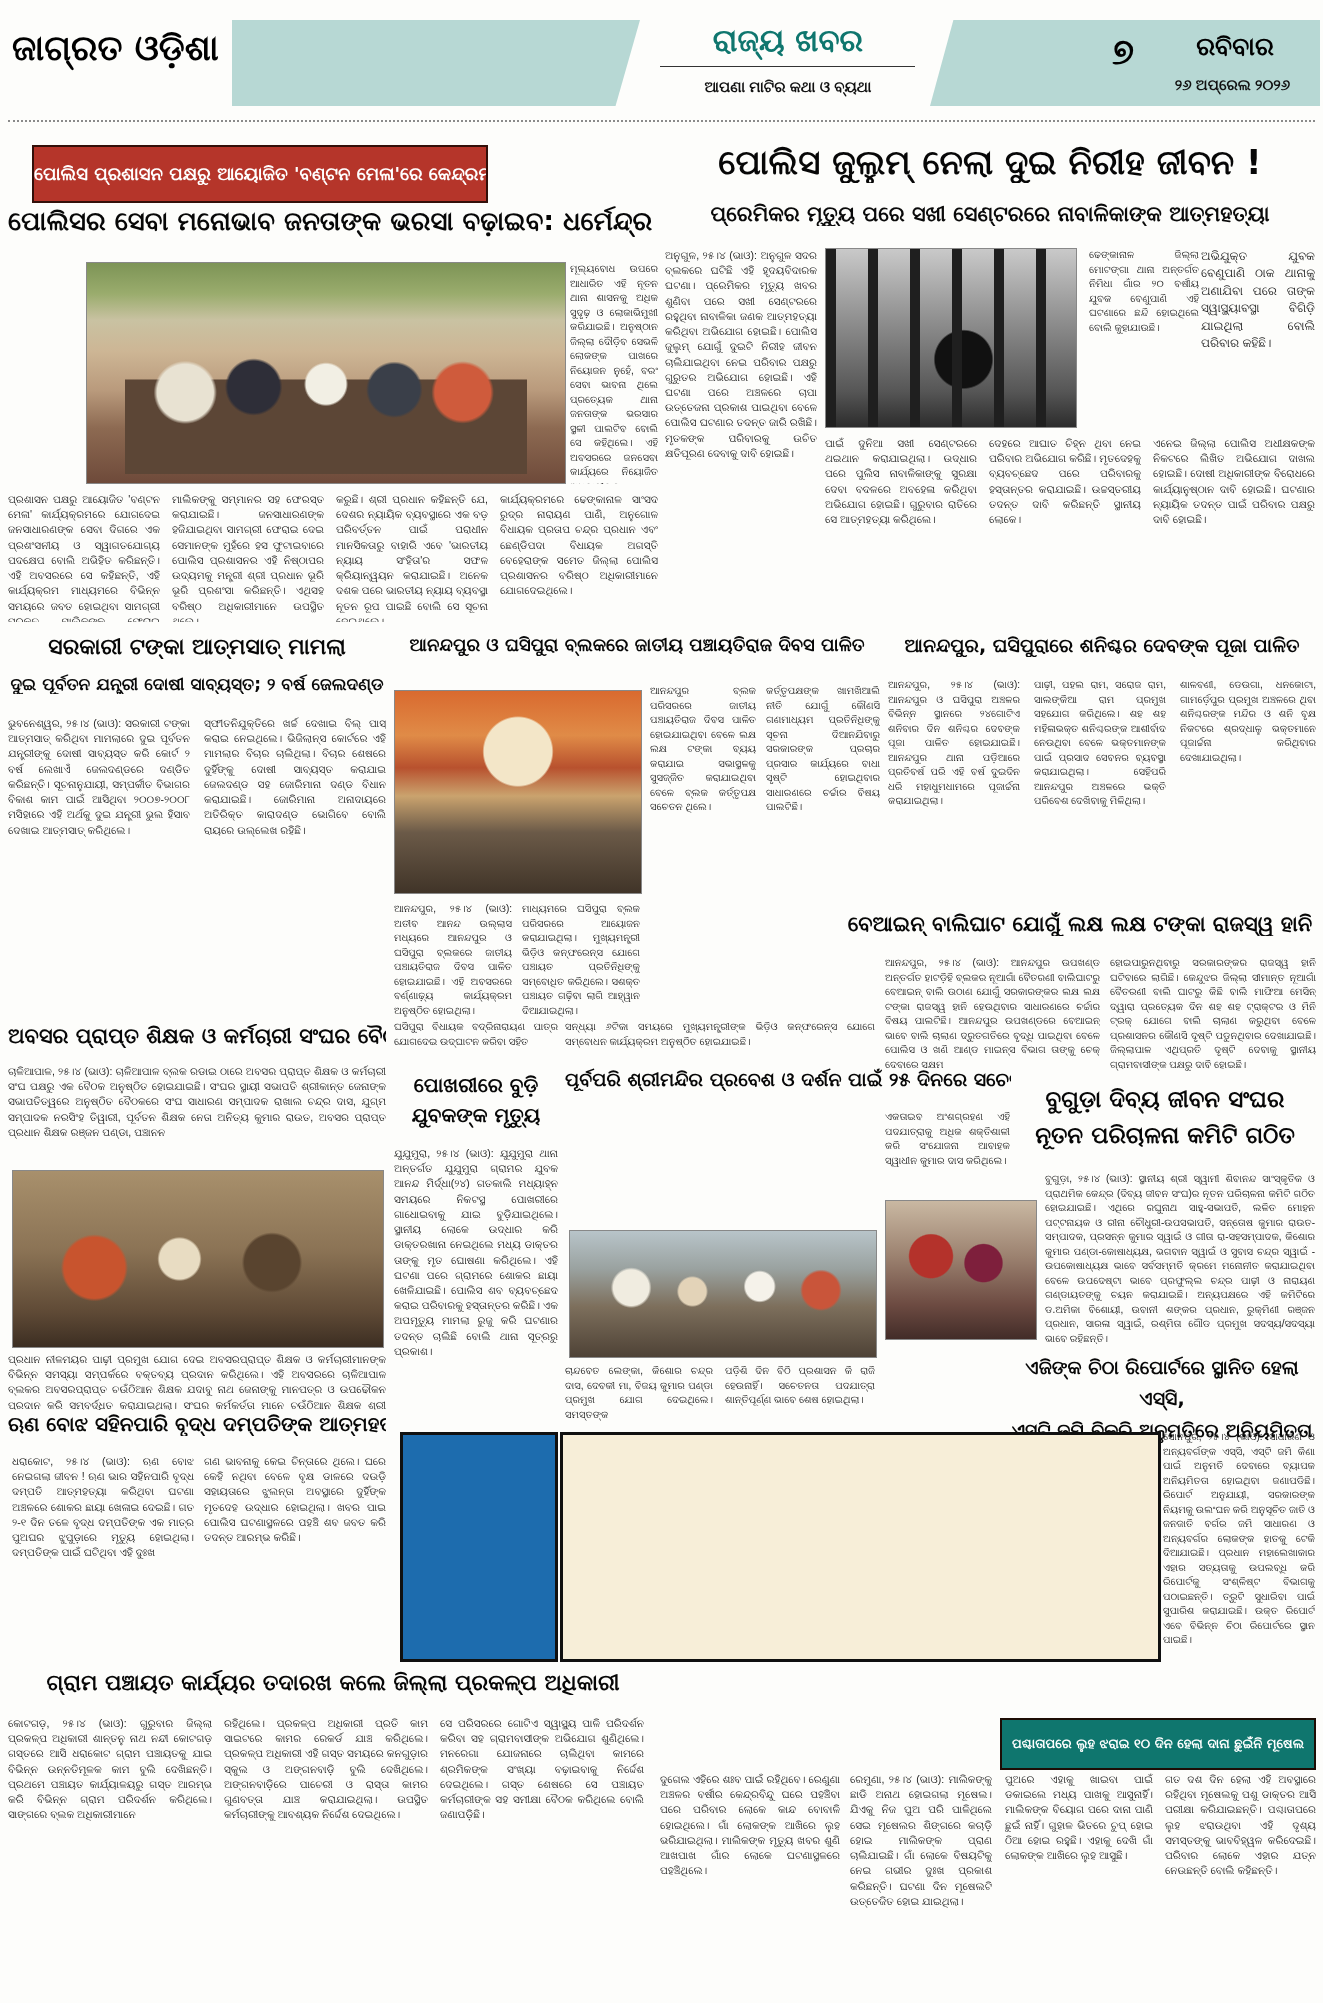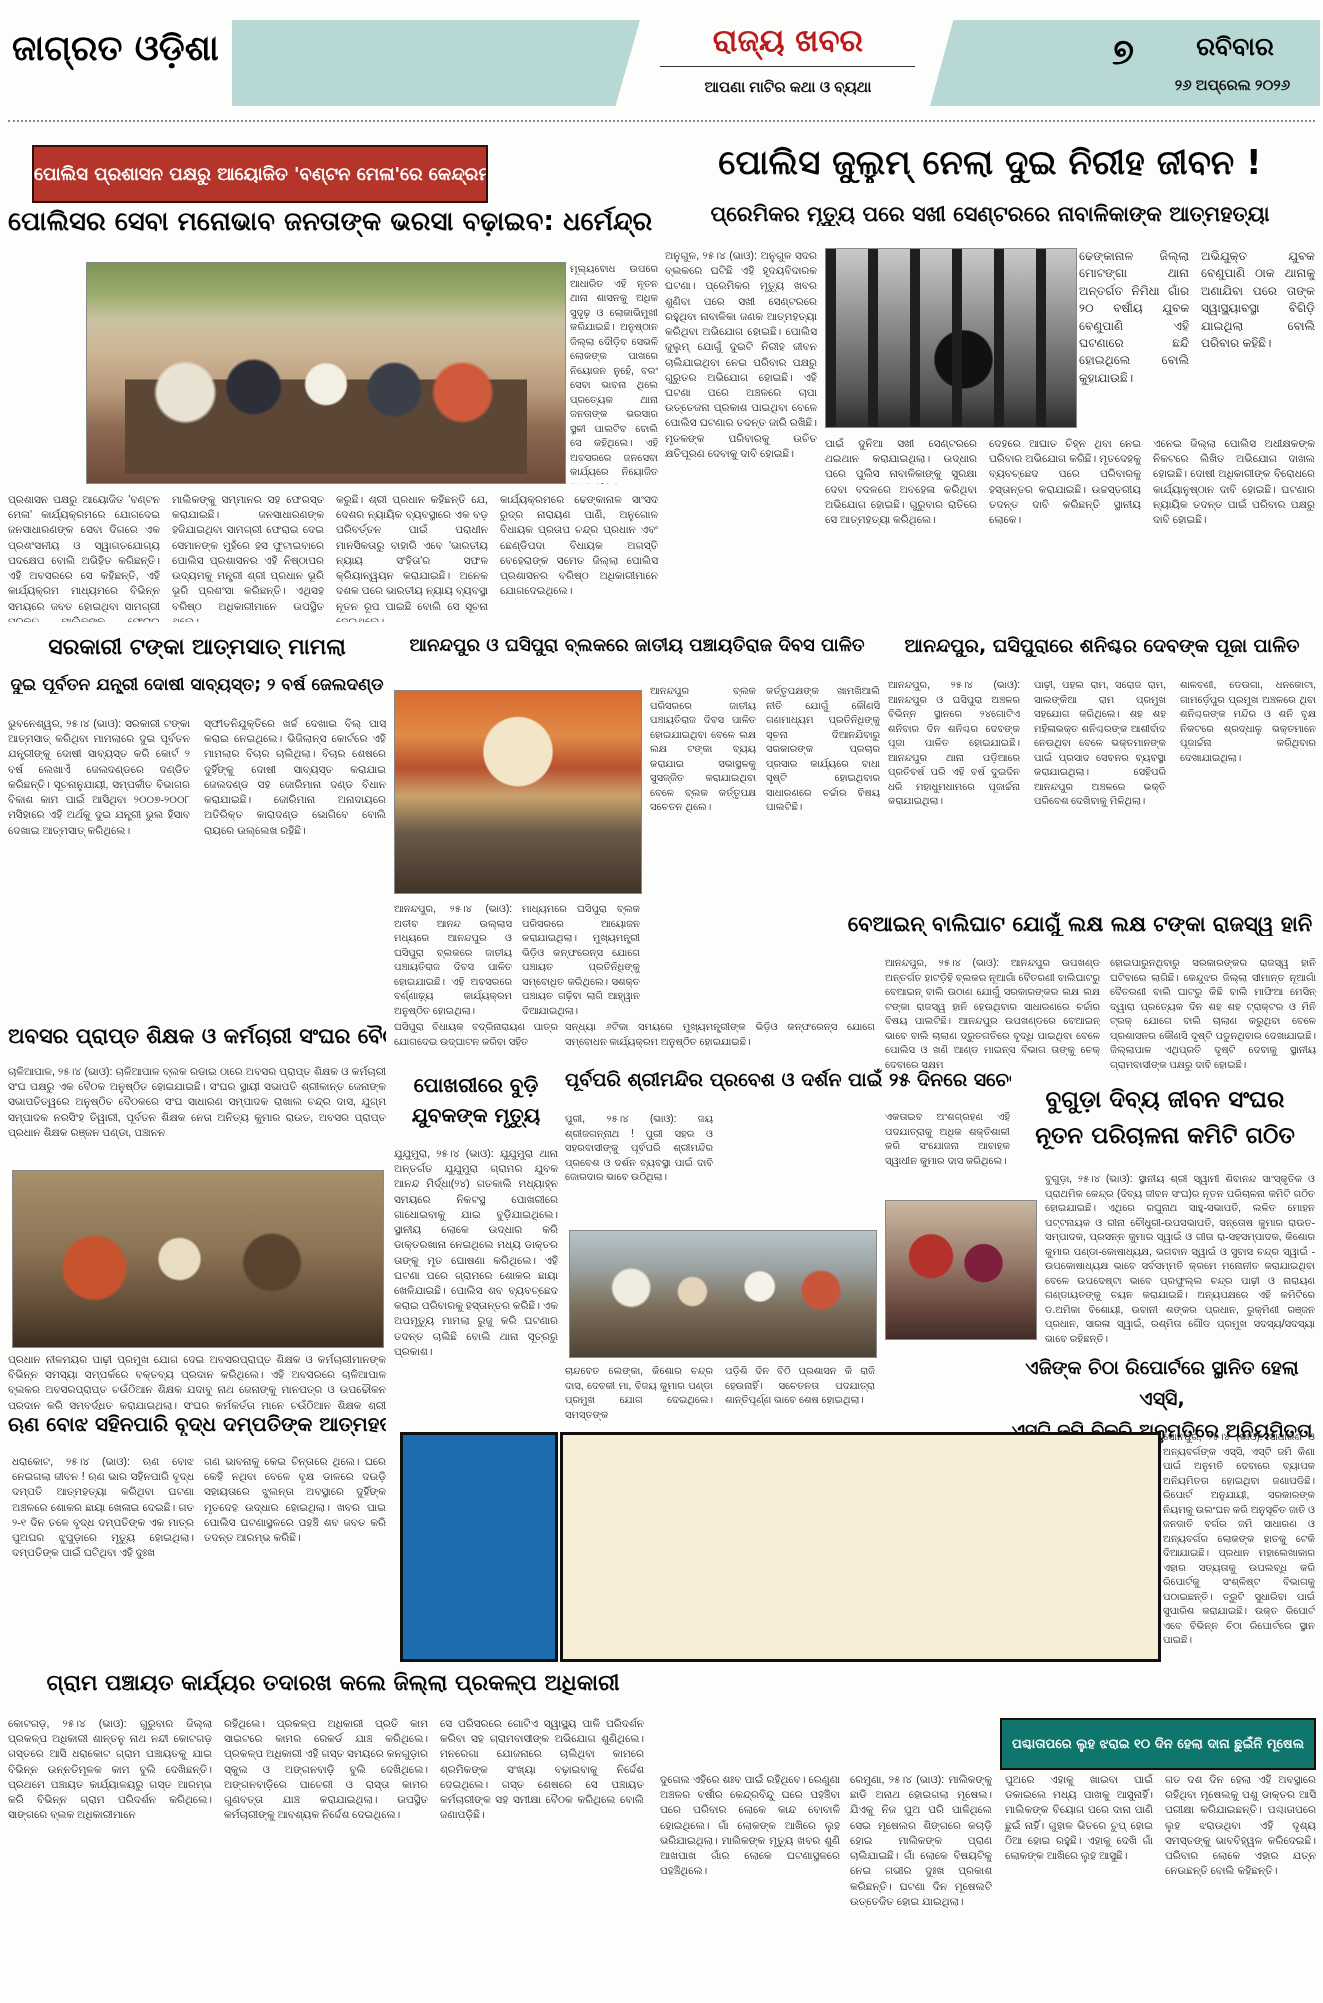--- a/index.html
+++ b/index.html
@@ -24,21 +24,21 @@
 </head>
 <body>
 
 <div id="page">
 
   <div class="abs" style="left:12px;top:28px;width:215px;font-size:35px;font-weight:800;font-family:'DejaVu Sans',sans-serif;color:#000;">ଜାଗ୍ରତ ଓଡ଼ିଶା</div>
 
   <div class="abs teal" style="left:232px;top:20px;width:408px;height:86px;clip-path:polygon(0 0,100% 0,94% 100%,0 100%);"></div>
   <div class="abs teal" style="left:930px;top:20px;width:390px;height:86px;clip-path:polygon(6% 0,100% 0,100% 100%,0 100%);"></div>
 
-  <div class="abs" style="left:648px;top:22px;width:280px;text-align:center;font-size:31px;font-weight:800;font-family:'DejaVu Sans',sans-serif;color:#b91c1c;">ରାଜ୍ୟ ଖବର</div>
+  <div class="abs" style="left:648px;top:22px;width:280px;text-align:center;font-size:31px;font-weight:800;font-family:'DejaVu Sans',sans-serif;color:#0f766e;">ରାଜ୍ୟ ଖବର</div>
   <div class="abs" style="left:660px;top:66px;width:255px;border-top:1.5px solid #333;"></div>
   <div class="abs" style="left:648px;top:78px;width:280px;text-align:center;font-size:15px;font-weight:700;color:#111;">ଆପଣା ମାଟିର କଥା ଓ ବ୍ୟଥା</div>
 
   <div class="abs" style="left:1112px;top:30px;font-size:36px;font-weight:700;color:#000;font-family:'DejaVu Serif',serif;">୭</div>
   <div class="abs" style="left:1155px;top:32px;width:160px;text-align:center;font-size:25px;font-weight:800;font-family:'DejaVu Sans',sans-serif;color:#000;">ରବିବାର</div>
   <div class="abs" style="left:1145px;top:76px;width:175px;text-align:center;font-size:15px;font-weight:600;color:#111;">୨୬ ଅପ୍ରେଲ ୨୦୨୬</div>
 
   <div class="abs dotline" style="left:8px;top:120px;width:1307px;"></div>
 
   <div class="abs" style="left:8px;top:128px;width:650px;height:494px;">
@@ -64,21 +64,21 @@
   </div>
 
   <div class="abs" style="left:665px;top:128px;width:650px;height:494px;">
     <div class="abs subhl nowrap" style="left:0;top:74px;width:650px;font-size:21px;">ପ୍ରେମିକର ମୃତ୍ୟୁ ପରେ ସଖୀ ସେଣ୍ଟରରେ ନାବାଳିକାଙ୍କ ଆତ୍ମହତ୍ୟା</div>
     <div class="abs hl nowrap" style="left:0;top:14px;width:650px;font-size:34px;">ପୋଲିସ ଜୁଲୁମ୍ ନେଲା ଦୁଇ ନିରୀହ ଜୀବନ !</div>
     <div class="abs col" style="left:0;top:120px;width:152px;height:374px;">ଅନୁଗୁଳ, ୨୫।୪ (ଭାଓ): ଅନୁଗୁଳ ସଦର ବ୍ଲକରେ ଘଟିଛି ଏହି ହୃଦୟବିଦାରକ ଘଟଣା। ପ୍ରେମିକର ମୃତ୍ୟୁ ଖବର ଶୁଣିବା ପରେ ସଖୀ ସେଣ୍ଟରରେ ରହୁଥିବା ନାବାଳିକା ଜଣକ ଆତ୍ମହତ୍ୟା କରିଥିବା ଅଭିଯୋଗ ହୋଇଛି। ପୋଲିସ ଜୁଲୁମ୍ ଯୋଗୁଁ ଦୁଇଟି ନିରୀହ ଜୀବନ ଚାଲିଯାଇଥିବା ନେଇ ପରିବାର ପକ୍ଷରୁ ଗୁରୁତର ଅଭିଯୋଗ ହୋଇଛି। ଏହି ଘଟଣା ପରେ ଅଞ୍ଚଳରେ ଚାପା ଉତ୍ତେଜନା ପ୍ରକାଶ ପାଇଥିବା ବେଳେ ପୋଲିସ ଘଟଣାର ତଦନ୍ତ ଜାରି ରଖିଛି। ମୃତକଙ୍କ ପରିବାରକୁ ଉଚିତ କ୍ଷତିପୂରଣ ଦେବାକୁ ଦାବି ହୋଇଛି।</div>
     <div class="abs photo" style="left:160px;top:120px;width:250px;height:178px;background:
             repeating-linear-gradient(90deg,#1f1f1f 0 10px,transparent 10px 42px),
             radial-gradient(circle at 55% 62%,#111 0 16%,transparent 17%),
             linear-gradient(180deg,#c9c9c9 0%,#8f8f8f 40%,#565656 80%,#2c2c2c 100%);"></div>
-    <div class="abs col" style="left:414px;top:120px;width:110px;height:178px;font-size:12px;">ଢେଙ୍କାନାଳ ଜିଲ୍ଲା ମୋଟଙ୍ଗା ଥାନା ଅନ୍ତର୍ଗତ ନିମିଧା ଗାଁର ୨୦ ବର୍ଷୀୟ ଯୁବକ ବେଣୁପାଣି ଏହି ଘଟଣାରେ ଛନ୍ଦି ହୋଇଥିଲେ ବୋଲି କୁହାଯାଉଛି।</div>
+    <div class="abs col" style="left:424px;top:120px;width:110px;height:178px;font-size:10px;">ଢେଙ୍କାନାଳ ଜିଲ୍ଲା ମୋଟଙ୍ଗା ଥାନା ଅନ୍ତର୍ଗତ ନିମିଧା ଗାଁର ୨୦ ବର୍ଷୀୟ ଯୁବକ ବେଣୁପାଣି ଏହି ଘଟଣାରେ ଛନ୍ଦି ହୋଇଥିଲେ ବୋଲି କୁହାଯାଉଛି।</div>
     <div class="abs col" style="left:536px;top:120px;width:114px;height:178px;font-size:12px;">ଅଭିଯୁକ୍ତ ଯୁବକ ବେଣୁପାଣି ଠାକ ଥାନାକୁ ଅଣାଯିବା ପରେ ତାଙ୍କ ସ୍ୱାସ୍ଥ୍ୟାବସ୍ଥା ବିଗିଡ଼ି ଯାଇଥିଲା ବୋଲି ପରିବାର କହିଛି।</div>
     <div class="abs col" style="left:160px;top:308px;width:152px;height:186px;">ପାଇଁ ଦୁନିଆ ସଖୀ ସେଣ୍ଟରରେ ଥଇଥାନ କରାଯାଇଥିଲା। ଉଦ୍ଧାର ପରେ ପୁଲିସ ନାବାଳିକାଙ୍କୁ ସୁରକ୍ଷା ଦେବା ବଦଳରେ ଅବହେଳା କରିଥିବା ଅଭିଯୋଗ ହୋଇଛି। ଗୁରୁବାର ରାତିରେ ସେ ଆତ୍ମହତ୍ୟା କରିଥିଲେ।</div>
     <div class="abs col" style="left:324px;top:308px;width:152px;height:186px;">ଦେହରେ ଆଘାତ ଚିହ୍ନ ଥିବା ନେଇ ପରିବାର ଅଭିଯୋଗ କରିଛି। ମୃତଦେହକୁ ବ୍ୟବଚ୍ଛେଦ ପରେ ପରିବାରକୁ ହସ୍ତାନ୍ତର କରାଯାଇଛି। ଉଚ୍ଚସ୍ତରୀୟ ତଦନ୍ତ ଦାବି କରିଛନ୍ତି ସ୍ଥାନୀୟ ଲୋକେ।</div>
     <div class="abs col" style="left:488px;top:308px;width:162px;height:186px;">ଏନେଇ ଜିଲ୍ଲା ପୋଲିସ ଅଧୀକ୍ଷକଙ୍କ ନିକଟରେ ଲିଖିତ ଅଭିଯୋଗ ଦାଖଲ ହୋଇଛି। ଦୋଷୀ ଅଧିକାରୀଙ୍କ ବିରୋଧରେ କାର୍ଯ୍ୟାନୁଷ୍ଠାନ ଦାବି ହୋଇଛି। ଘଟଣାର ନ୍ୟାୟିକ ତଦନ୍ତ ପାଇଁ ପରିବାର ପକ୍ଷରୁ ଦାବି ହୋଇଛି।</div>
   </div>
 
   <div class="abs" style="left:8px;top:630px;width:378px;height:388px;">
     <div class="abs hl nowrap" style="left:0;top:4px;width:378px;font-size:22px;">ସରକାରୀ ଟଙ୍କା ଆତ୍ମସାତ୍ ମାମଲା</div>
     <div class="abs subhl nowrap" style="left:0;top:44px;width:378px;font-size:17px;">ଦୁଇ ପୂର୍ବତନ ଯନ୍ତ୍ରୀ ଦୋଷୀ ସାବ୍ୟସ୍ତ; ୨ ବର୍ଷ ଜେଲଦଣ୍ଡ</div>
     <div class="abs col" style="left:0;top:86px;width:182px;height:298px;">ଭୁବନେଶ୍ୱର, ୨୫।୪ (ଭାଓ): ସରକାରୀ ଟଙ୍କା ଆତ୍ମସାତ୍ କରିଥିବା ମାମଲାରେ ଦୁଇ ପୂର୍ବତନ ଯନ୍ତ୍ରୀଙ୍କୁ ଦୋଷୀ ସାବ୍ୟସ୍ତ କରି କୋର୍ଟ ୨ ବର୍ଷ ଲେଖାଏଁ ଜେଲଦଣ୍ଡରେ ଦଣ୍ଡିତ କରିଛନ୍ତି। ସୂଚନାନୁଯାୟୀ, ସମ୍ପର୍କୀତ ବିଭାଗର ବିକାଶ କାମ ପାଇଁ ଆସିଥିବା ୨୦୦୭-୨୦୦୮ ମସିହାରେ ଏହି ଅର୍ଥକୁ ଦୁଇ ଯନ୍ତ୍ରୀ ଭୁଲ ହିସାବ ଦେଖାଇ ଆତ୍ମସାତ୍ କରିଥିଲେ।</div>
@@ -125,21 +125,20 @@
     <div class="abs hl" style="left:0;top:50px;width:164px;font-size:20px;line-height:1.5;">
       <div>ପୋଖରୀରେ ବୁଡ଼ି</div>
       <div>ଯୁବକଙ୍କ ମୃତ୍ୟୁ</div>
     </div>
     <div class="abs col" style="left:0;top:126px;width:164px;height:266px;">ଯୁଯୁମୁରା, ୨୫।୪ (ଭାଓ): ଯୁଯୁମୁରା ଥାନା ଅନ୍ତର୍ଗତ ଯୁଯୁମୁରା ଗ୍ରାମର ଯୁବକ ଆନନ୍ଦ ମିର୍ଦ୍ଧା(୨୪) ଗତକାଲି ମଧ୍ୟାହ୍ନ ସମୟରେ ନିକଟସ୍ଥ ପୋଖରୀରେ ଗାଧୋଇବାକୁ ଯାଇ ବୁଡ଼ିଯାଇଥିଲେ। ସ୍ଥାନୀୟ ଲୋକେ ଉଦ୍ଧାର କରି ଡାକ୍ତରଖାନା ନେଇଥିଲେ ମଧ୍ୟ ଡାକ୍ତର ତାଙ୍କୁ ମୃତ ଘୋଷଣା କରିଥିଲେ। ଏହି ଘଟଣା ପରେ ଗ୍ରାମରେ ଶୋକର ଛାୟା ଖେଳିଯାଇଛି। ପୋଲିସ ଶବ ବ୍ୟବଚ୍ଛେଦ କରାଇ ପରିବାରକୁ ହସ୍ତାନ୍ତର କରିଛି। ଏକ ଅପମୃତ୍ୟୁ ମାମଲା ରୁଜୁ କରି ଘଟଣାର ତଦନ୍ତ ଚାଲିଛି ବୋଲି ଥାନା ସୂତ୍ରରୁ ପ୍ରକାଶ।</div>
   </div>
 
   <div class="abs" style="left:565px;top:1020px;width:310px;height:412px;overflow:visible;">
     <div class="abs col" style="left:0;top:0;width:310px;height:40px;font-size:10px;">ସନ୍ଧ୍ୟା ୬ଟିକା ସମୟରେ ମୁଖ୍ୟମନ୍ତ୍ରୀଙ୍କ ଭିଡ଼ିଓ କନ୍ଫରେନ୍ସ ଯୋଗେ ସମ୍ବୋଧନ କାର୍ଯ୍ୟକ୍ରମ ଅନୁଷ୍ଠିତ ହୋଇଯାଇଛି।</div>
     <div class="abs hl nowrap" style="left:0;top:48px;width:446px;font-size:19px;">ପୂର୍ବପରି ଶ୍ରୀମନ୍ଦିର ପ୍ରବେଶ ଓ ଦର୍ଶନ ପାଇଁ ୨୫ ଦିନରେ ସଚେତନତା ପଦଯାତ୍ରା</div>
-    <div class="abs col" style="left:0;top:92px;width:148px;height:112px;font-size:10px;">ପୁରୀ, ୨୫।୪ (ଭାଓ): ଜୟ ଶ୍ରୀଜଗନ୍ନାଥ ! ପୁରୀ ସହର ଓ ସହରବାସୀଙ୍କୁ ପୂର୍ବପରି ଶ୍ରୀମନ୍ଦିର ପ୍ରବେଶ ଓ ଦର୍ଶନ ବ୍ୟବସ୍ଥା ପାଇଁ ଦାବି ଜୋରଦାର ଭାବେ ଉଠିଥିଲା।</div>
     <div class="abs photo" style="left:4px;top:210px;width:306px;height:126px;background:
            radial-gradient(circle at 20% 45%,#f0ece0 0 7%,transparent 8%),
            radial-gradient(circle at 40% 48%,#e3d3b8 0 7%,transparent 8%),
            radial-gradient(circle at 62% 44%,#f5f2ea 0 7%,transparent 8%),
            radial-gradient(circle at 82% 47%,#c9553a 0 7%,transparent 8%),
            linear-gradient(180deg,#b8c4c9 0%,#9aa2a0 30%,#7d6f5c 60%,#4e4236 100%);"></div>
     <div class="abs col" style="left:0;top:344px;width:148px;height:66px;font-size:10px;">ଚାନ୍ଦବେତ ଲେଙ୍କା, କିଶୋର ଚନ୍ଦ୍ର ଦାସ, ଦେବକୀ ମା, ବିଜୟ କୁମାର ପଣ୍ଡା ପ୍ରମୁଖ ଯୋଗ ଦେଇଥିଲେ। ସମସ୍ତଙ୍କ</div>
     <div class="abs col" style="left:160px;top:344px;width:150px;height:66px;font-size:10px;">ପଡ଼ିଶି ଦିନ ବିଠି ପ୍ରଶାସନ କି ରାଜି ହେଉନାହିଁ। ସଚେତନତା ପଦଯାତ୍ରା ଶାନ୍ତିପୂର୍ଣ୍ଣ ଭାବେ ଶେଷ ହୋଇଥିଲା।</div>
   </div>
   <div class="abs col" style="left:885px;top:1110px;width:125px;height:86px;font-size:10px;">ଏକତାଇବ ଅଂଶଗ୍ରହଣ ଏହି ପଦଯାତ୍ରାକୁ ଅଧିକ ଶକ୍ତିଶାଳୀ କରି ସଂଯୋଜନା ଆବାହକ ସ୍ୱାଧୀନ କୁମାର ଦାସ କରିଥିଲେ।</div>

